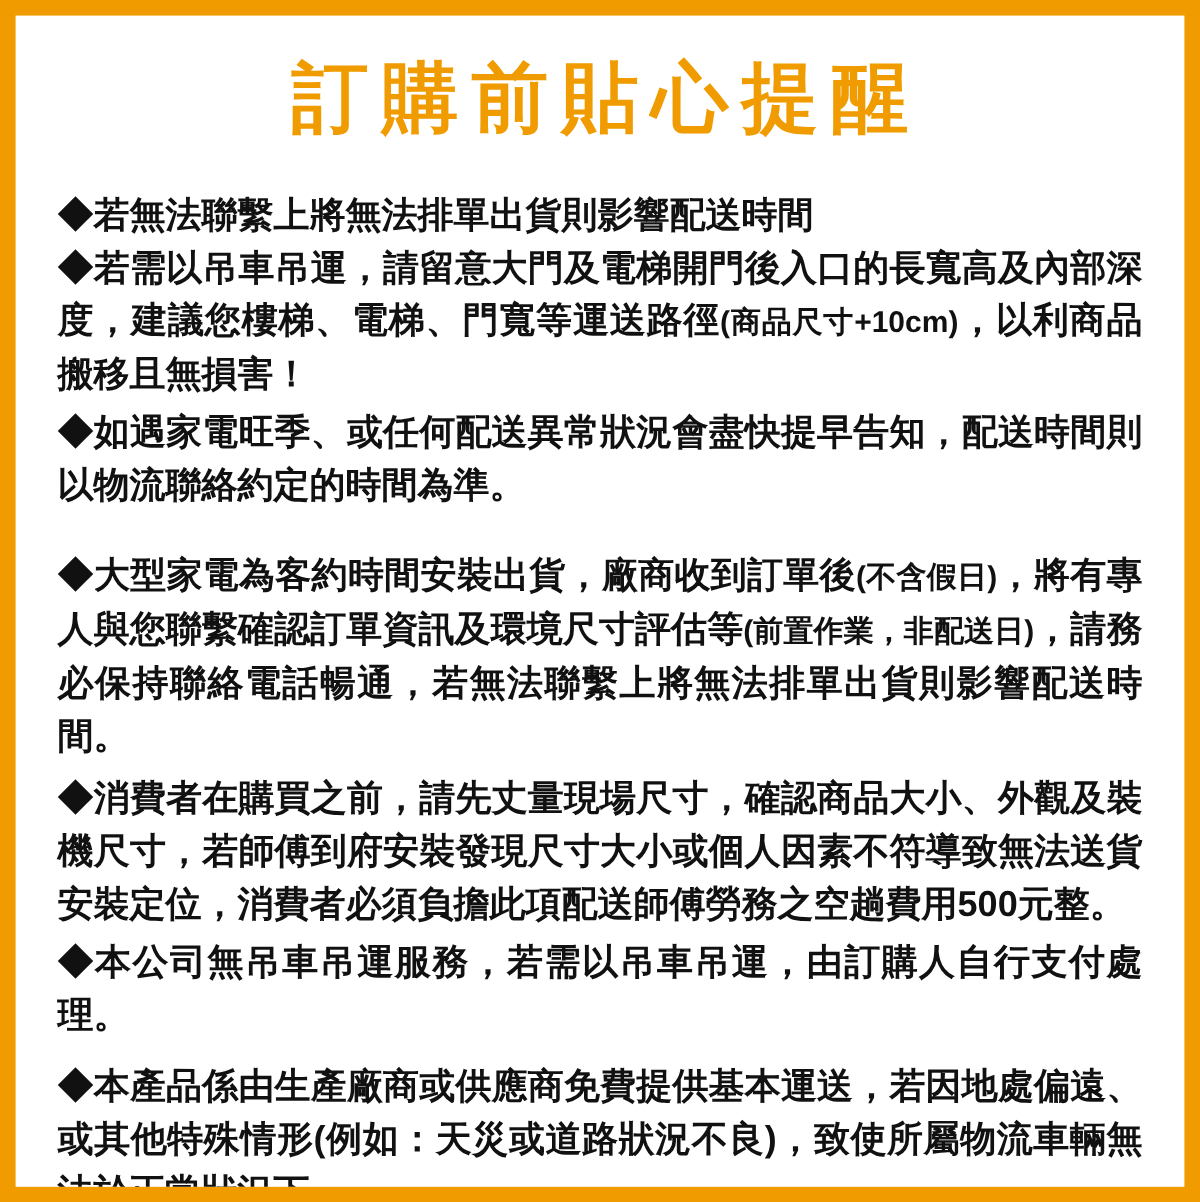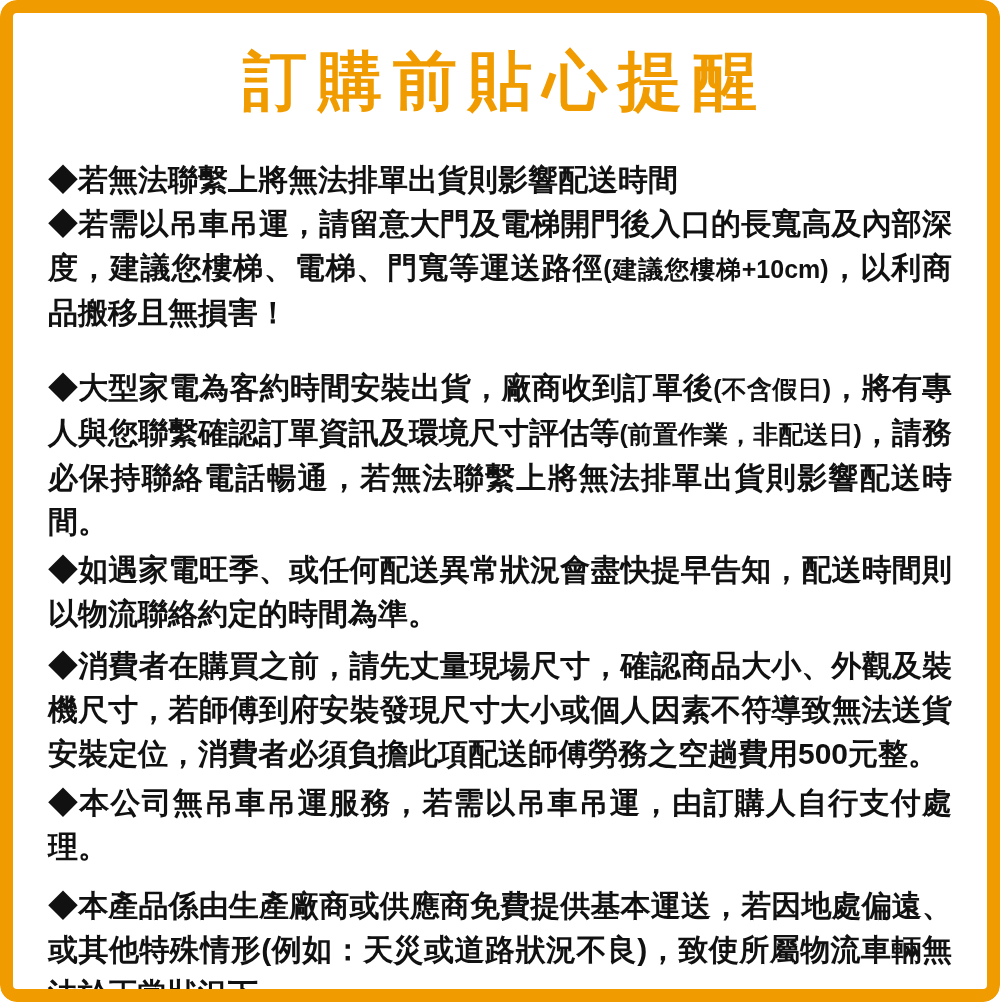--- a/index.html
+++ b/index.html
@@ -1,20 +1,20 @@
 <!DOCTYPE html>
 <html lang="zh-Hant" style="--accent-orange: #F09C00; --text-black: #111111; --background: #FFFFFF;"><head>
 <meta charset="utf-8">
 <style>
   :root {
     --accent-orange: #F09C00;
     --text-black: #111111;
     --background: #FFFFFF;
   }
-  * { margin: 0; padding: 0; box-sizing: border-box; border-radius: 17px; }
+  * { margin: 0; padding: 0; box-sizing: border-box; }
   html, body {
     width: 1000px;
     height: 1002px;
     background: var(--background);
     font-family: "Liberation Sans", sans-serif;
   }
   .frame {
     width: 1000px;
     height: 1002px;
     border: 13px solid var(--accent-orange);
@@ -62,25 +62,25 @@
 <body>
 
 <div class="frame">
 
   <h1 class="title">訂購前貼心提醒</h1>
 
   <div class="content">
 
     <p class="notice n1"><span class="bullet">◆</span><span>若無法聯繫上將無法排單出貨則影響配送時間</span></p>
 
-    <p class="notice n2"><span class="bullet">◆</span><span>若需以吊車吊運，請留意大門及電梯開門後入口的長寬高及內部深度，建議您樓梯、電梯、門寬等運送路徑</span><span class="seg-small">(建議您樓梯+10cm)</span><span>，以利商品搬移且無損害！</span></p>
+    <p class="notice n2"><span class="bullet">◆</span><span>若需以吊車吊運，請留意大門及電梯開門後入口的長寬高及內部深度，建議您樓梯、電梯、門寬等運送路徑</span><span class="seg-small">(商品尺寸+10cm)</span><span>，以利商品搬移且無損害！</span></p>
+
+    <p class="notice n4"><span class="bullet">◆</span><span>如遇家電旺季、或任何配送異常狀況會盡快提早告知，配送時間則以物流聯絡約定的時間為準。</span></p>
 
     <p class="notice n3"><span class="bullet">◆</span><span>大型家電為客約時間安裝出貨，廠商收到訂單後</span><span class="seg-small">(不含假日)</span><span>，將有專人與您聯繫確認訂單資訊及環境尺寸評估等</span><span class="seg-small">(前置作業，非配送日)</span><span>，請務必保持聯絡電話暢通，若無法聯繫上將無法排單出貨則影響配送時間。</span></p>
-
-    <p class="notice n4"><span class="bullet">◆</span><span>如遇家電旺季、或任何配送異常狀況會盡快提早告知，配送時間則以物流聯絡約定的時間為準。</span></p>
 
     <p class="notice n5"><span class="bullet">◆</span><span>消費者在購買之前，請先丈量現場尺寸，確認商品大小、外觀及裝機尺寸，若師傅到府安裝發現尺寸大小或個人因素不符導致無法送貨安裝定位，消費者必須負擔此項配送師傅勞務之空趟費用500元整。</span></p>
 
     <p class="notice n6"><span class="bullet">◆</span><span>本公司無吊車吊運服務，若需以吊車吊運，由訂購人自行支付處理。</span></p>
 
     <p class="notice n7"><span class="bullet">◆</span><span>本產品係由生產廠商或供應商免費提供基本運送，若因地處偏遠、或其他特殊情形(例如：天災或道路狀況不良)，致使所屬物流車輛無法於正常狀況下</span><br></p>
 
   </div>
 </div>
 

